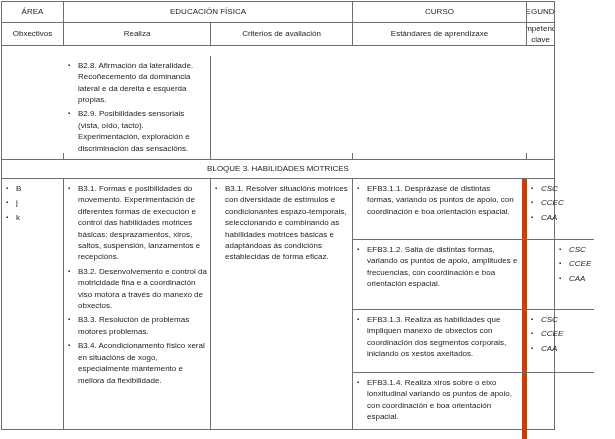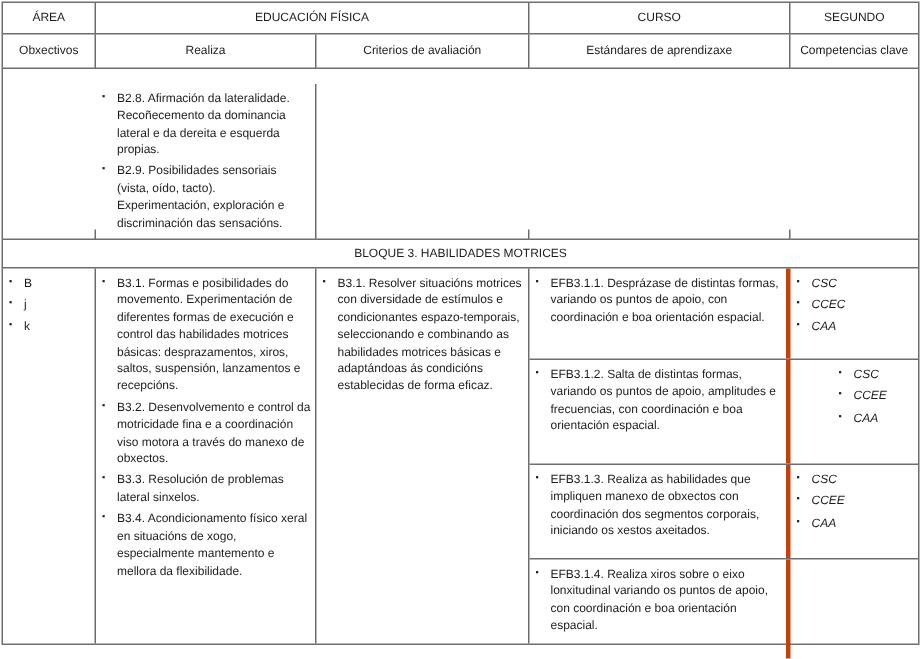--- a/index.html
+++ b/index.html
@@ -15,21 +15,21 @@
   .page {
     position: relative;
     width: 615px;
     height: 439px;
     background: #ffffff;
   }
   .table {
     position: absolute;
     left: 1px;
     top: 1px;
-    width: 612px;
+    width: 554px;
     border: 1px solid #6e6e6e;
     box-sizing: border-box;
     background: #ffffff;
     font-size: 8px;
     line-height: 11.4px;
   }
   .row { display: flex; box-sizing: border-box; }
   .cell {
     box-sizing: border-box;
     border-right: 1px solid #6e6e6e;
@@ -91,21 +91,21 @@
   .sub-row:nth-child(3) { height: 63px; }
   .sub-row:nth-child(4) { height: 56px; flex-direction: column; }
   .sub-cell {
     box-sizing: border-box;
     padding: 4px 3px 2px 4px;
     overflow: hidden;
   }
   .est-cell {
     width: 174px;
     flex: 0 0 174px;
-    border-right: 3px solid #c2410c;
+    border-right: 5px solid #c2410c;
   }
   .comp-cell { flex: 1 1 auto; font-style: italic; }
 </style>
 </head>
 <body>
 
 <div class="page">
   <div class="table">
 
     <div class="row r-head1">
@@ -168,21 +168,21 @@
             <div class="bullet-item">
               <span class="bullet">▪</span>
               <span class="bullet-text">B3.1. Formas e posibilidades do movemento. Experimentación de diferentes formas de execución e control das habilidades motrices básicas: desprazamentos, xiros, saltos, suspensión, lanzamentos e recepcións.</span>
             </div>
             <div class="bullet-item">
               <span class="bullet">▪</span>
               <span class="bullet-text">B3.2. Desenvolvemento e control da motricidade fina e a coordinación viso motora a través do manexo de obxectos.</span>
             </div>
             <div class="bullet-item">
               <span class="bullet">▪</span>
-              <span class="bullet-text">B3.3. Resolución de problemas lateral sinxelos.</span>
+              <span class="bullet-text">B3.3. Resolución de problemas motores problemas.</span>
             </div>
             <div class="bullet-item">
               <span class="bullet">▪</span>
               <span class="bullet-text">B3.4. Acondicionamento físico xeral en situacións de xogo, especialmente mantemento e mellora da flexibilidade.</span>
             </div>
           </div>
       </div>
       <div class="cell c3">
         <div>
             <div class="bullet-item">

